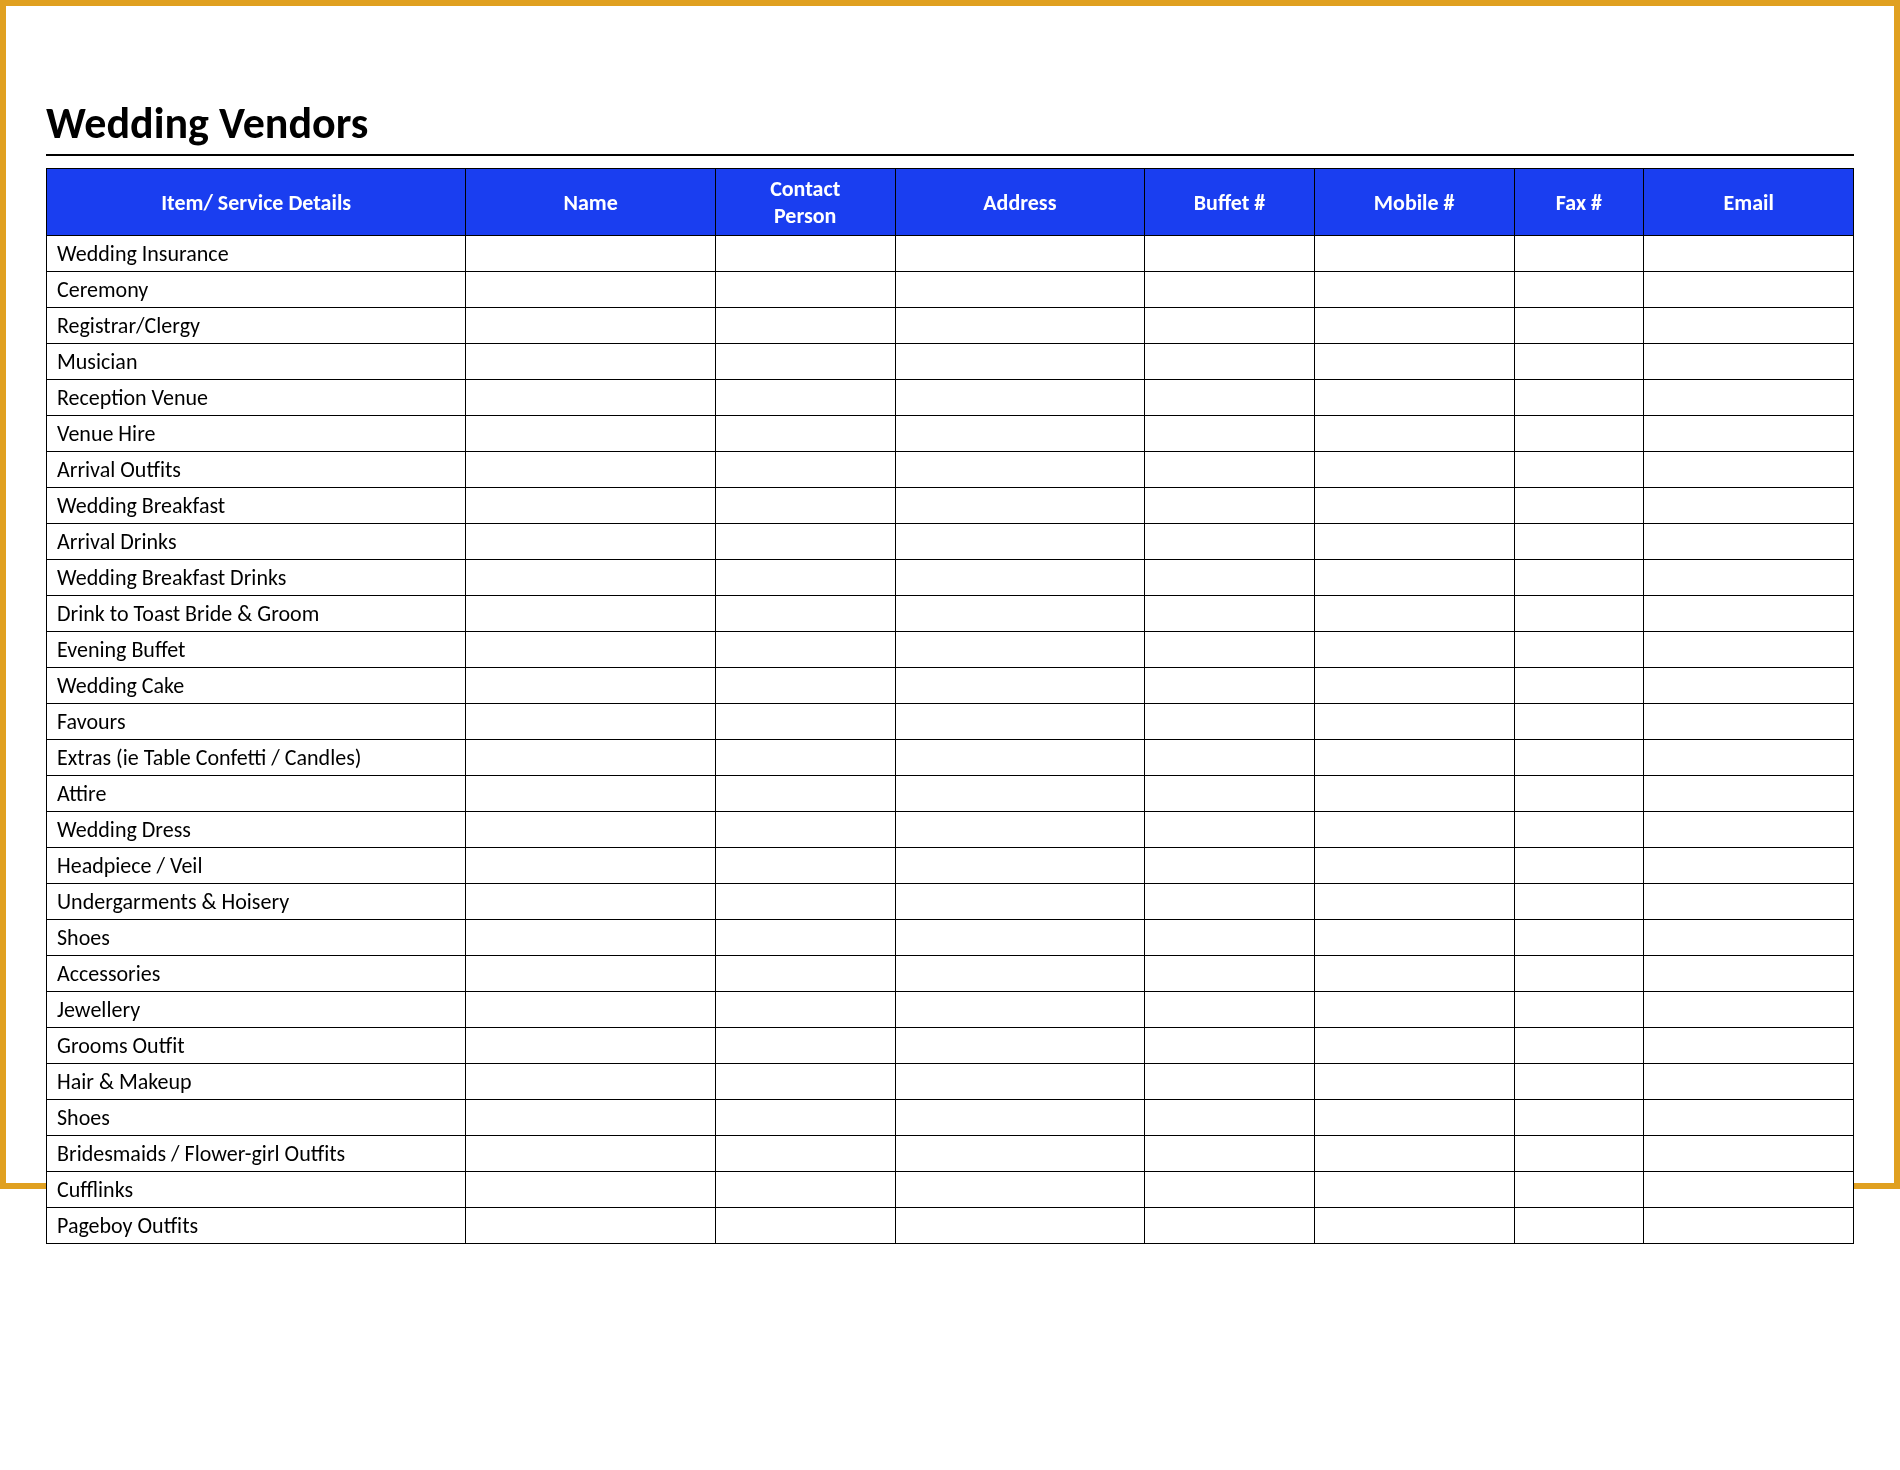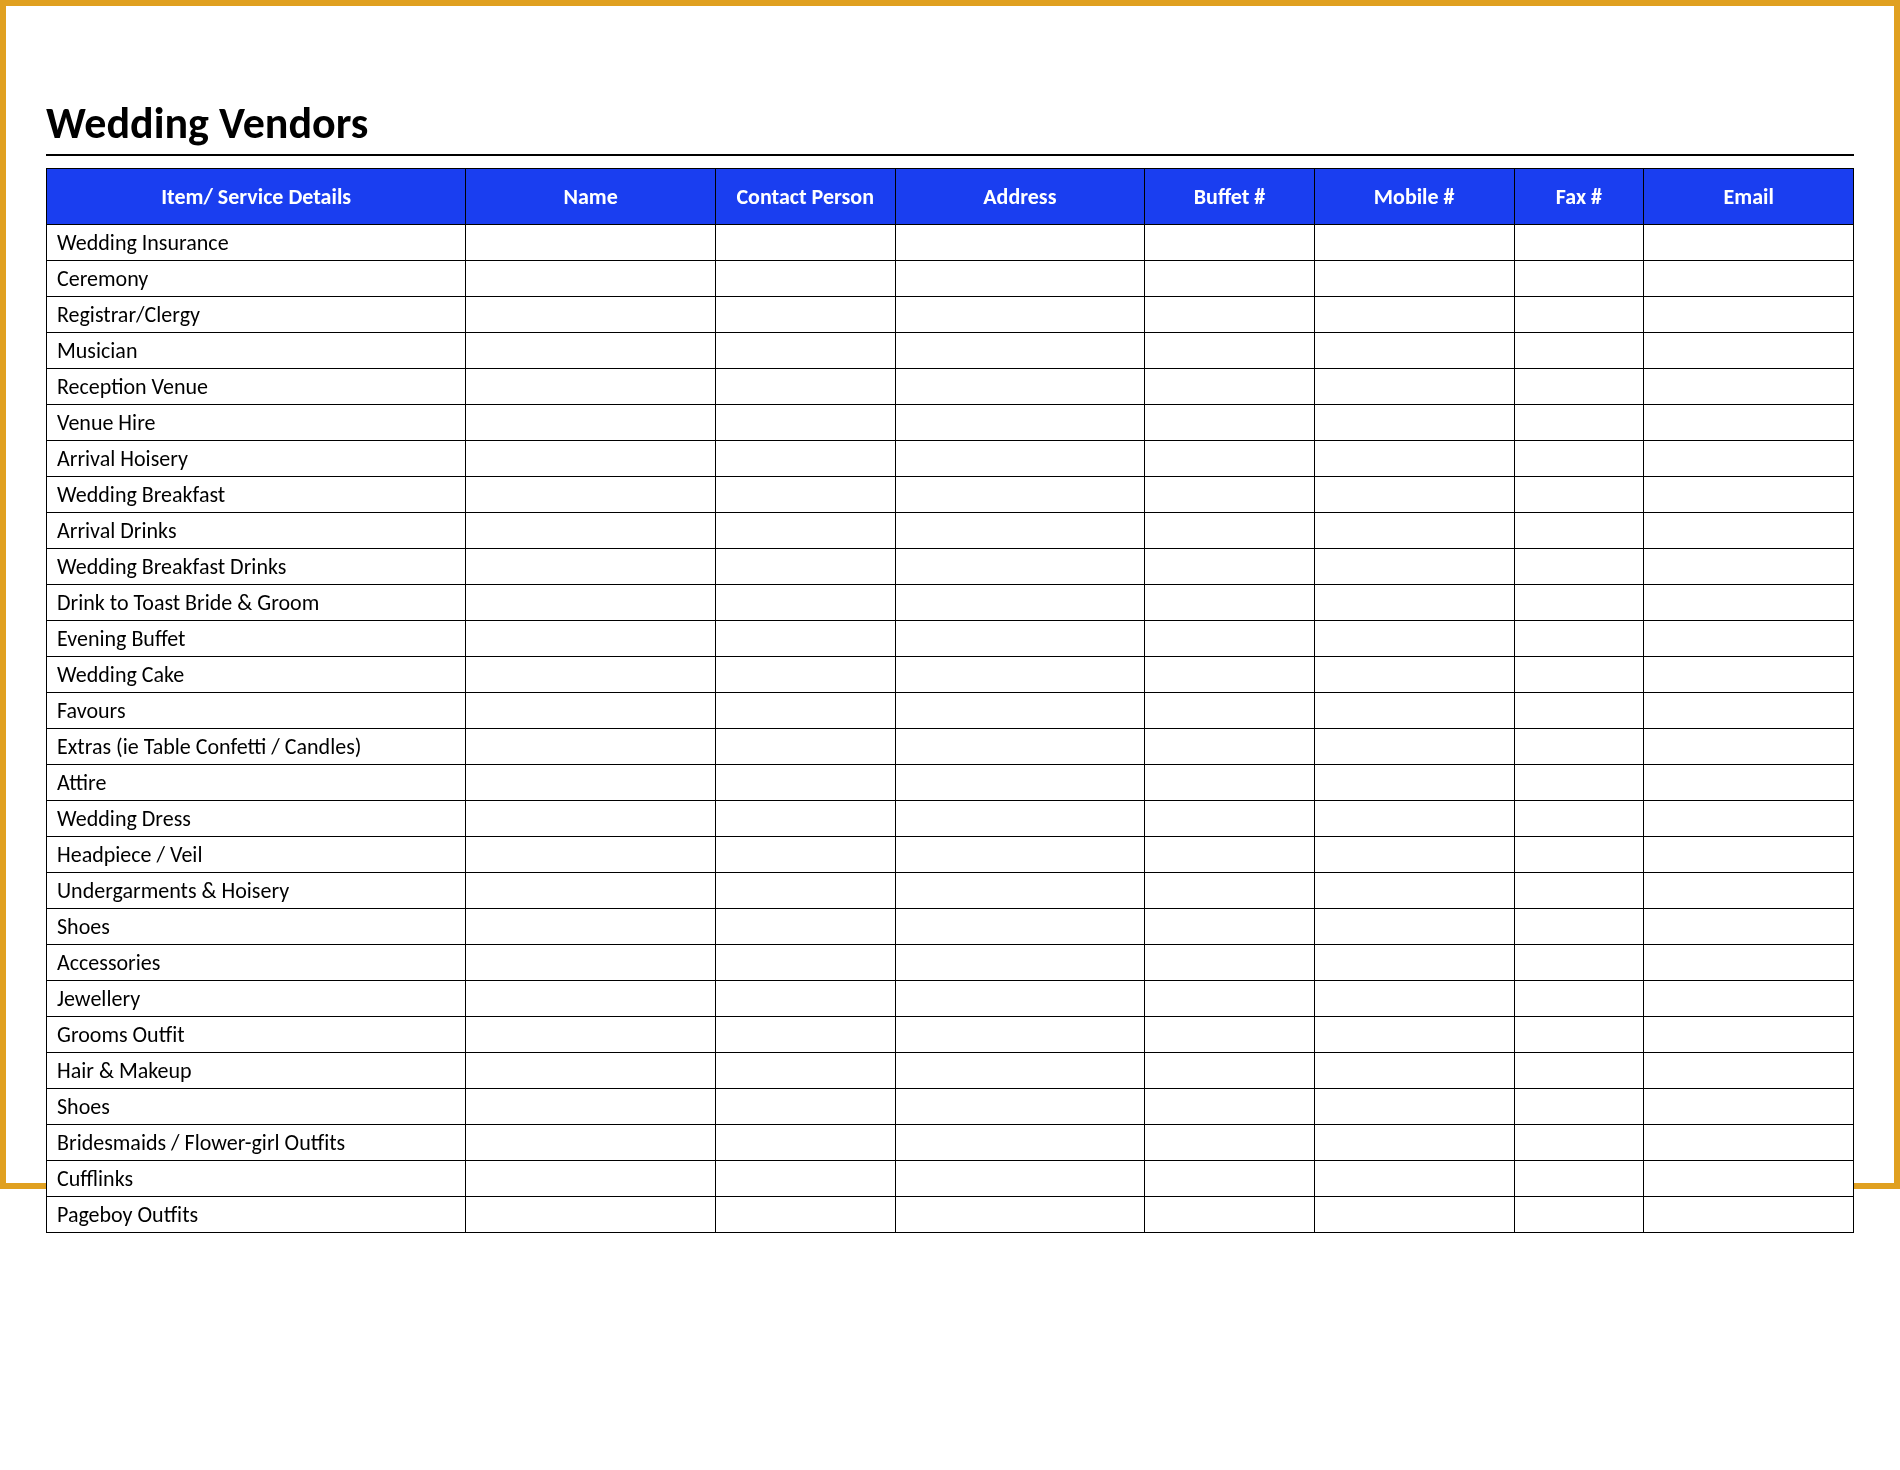--- a/index.html
+++ b/index.html
@@ -30,21 +30,21 @@
     table.vendors {
       width: 100%;
       border-collapse: collapse;
       table-layout: fixed;
     }
     table.vendors th {
       background: #1a3ef0;
       color: #fff;
       font-weight: bold;
       font-size: 22px;
-      padding: 6px 16px;
+      padding: 6px 24px;
       border: 1px solid #000;
       text-align: center;
       vertical-align: middle;
       height: 56px;
     }
     table.vendors td {
       border: 1px solid #000;
       padding: 4px 10px;
       font-size: 22px;
       color: #000;
@@ -146,21 +146,21 @@
           <td>Venue Hire</td>
           <td></td>
           <td></td>
           <td></td>
           <td></td>
           <td></td>
           <td></td>
           <td></td>
         </tr>
         <tr>
-          <td>Arrival Hoisery</td>
+          <td>Arrival Outfits</td>
           <td></td>
           <td></td>
           <td></td>
           <td></td>
           <td></td>
           <td></td>
           <td></td>
         </tr>
         <tr>
           <td>Wedding Breakfast</td>

